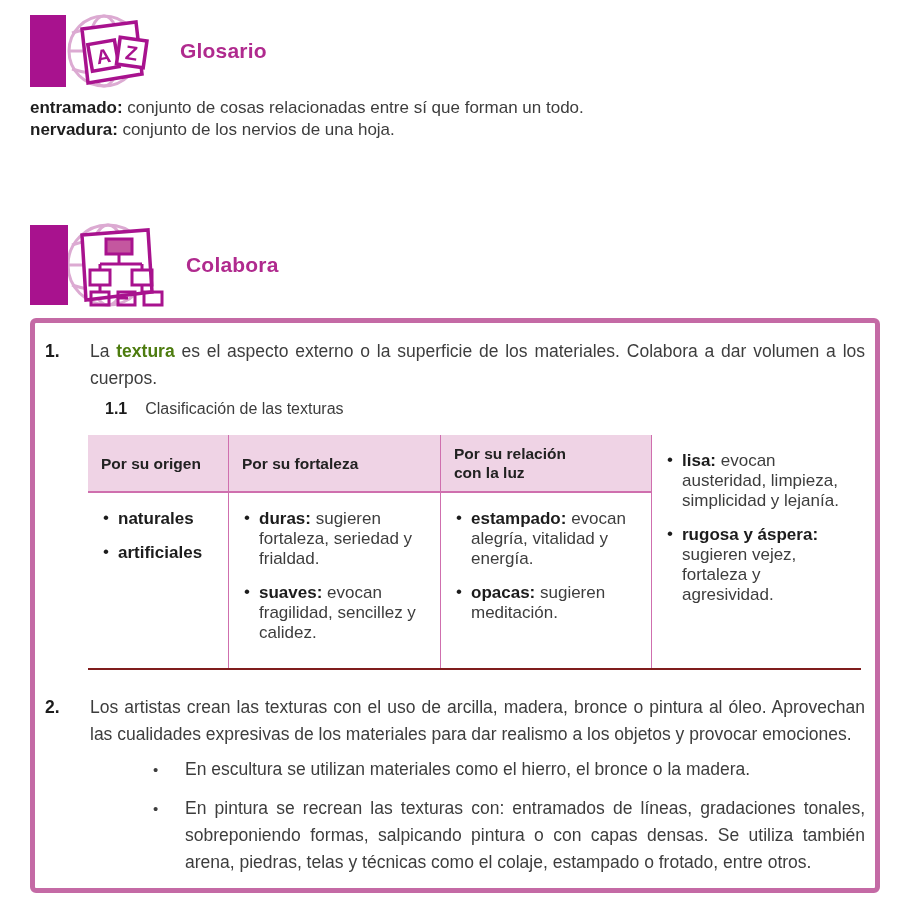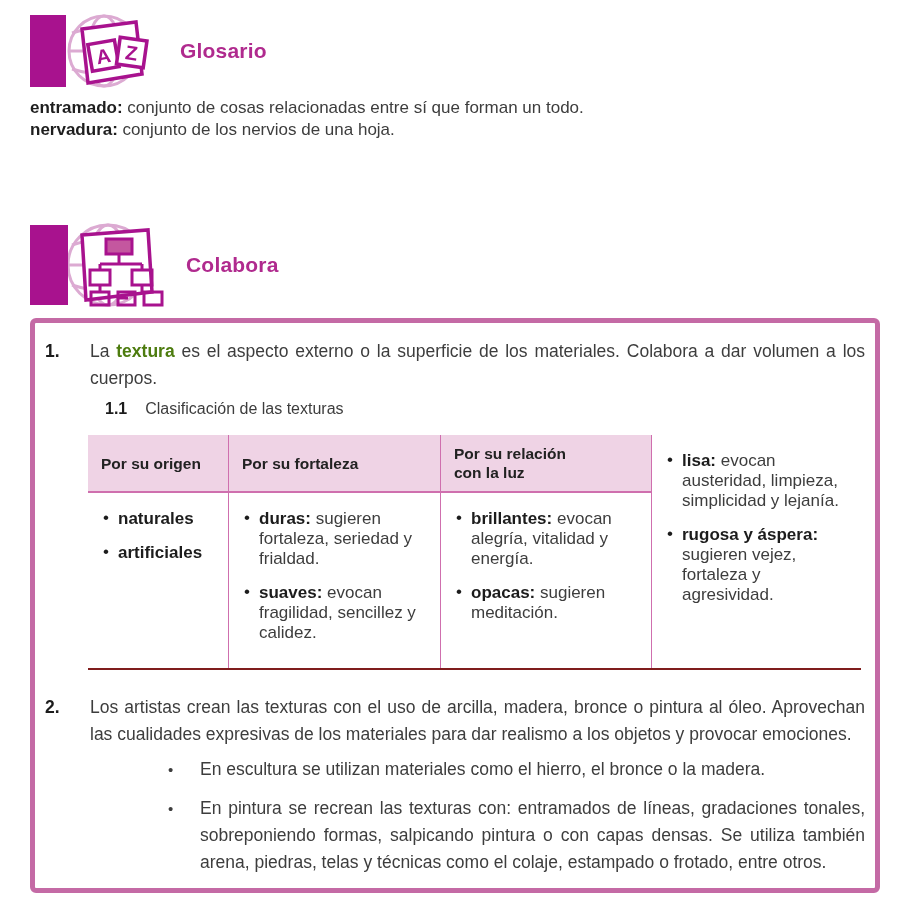--- a/index.html
+++ b/index.html
@@ -40,21 +40,21 @@
     height:58px; background:#efd3e5; display:flex; align-items:center;
     padding:0 8px 0 13px; border-bottom:2px solid #cf6fae;
   }
   .t-head span { font-weight:bold; font-size:15.5px; line-height:19px; color:#222; white-space:pre-line; }
   .t-body { padding:16px 9px 8px 13px; height:175px; font-size:17px; line-height:20px; }
   .t-item { position:relative; padding-left:17px; margin-bottom:14px; }
   .t-item::before { content:"•"; position:absolute; left:2px; top:-1px; color:#1c1c1c; }
   .t-term { font-weight:bold; color:#1c1c1c; }
   
   .b-item { position:relative; padding-left:150px; padding-right:10px;
-            font-size:17.5px; line-height:27px; text-align:justify;margin-left:15px; }
+            font-size:17.5px; line-height:27px; text-align:justify; }
   .b-item::before { content:"•"; position:absolute; left:118px; top:0; color:#3d3d3d; font-size:15px; }
   .b-item-1 { margin-top:8px; }
   .b-item-2 { margin-top:12px; }
 </style>
 </head>
 <body>
 
 <div class="page">
 
   <div class="section-header hdr-glosario">
@@ -146,21 +146,21 @@
           <div class="t-item"><span class="t-term">suaves:</span><span> evocan fragilidad, sencillez y calidez.</span></div>
         </div>
       </div>
 
       <div class="t-col t-col-3">
         <div class="t-head">
             <span>Por su relación
 con la luz</span>
           </div>
         <div class="t-body">
-          <div class="t-item"><span class="t-term">brillantes:</span><span> evocan alegría, vitalidad y energía.</span></div>
+          <div class="t-item"><span class="t-term">estampado:</span><span> evocan alegría, vitalidad y energía.</span></div>
           <div class="t-item"><span class="t-term">opacas:</span><span> sugieren meditación.</span></div>
         </div>
       </div>
 
       <div class="t-col t-col-4">
         <div class="t-body">
           <div class="t-item"><span class="t-term">lisa:</span><span> evocan austeridad, limpieza, simplicidad y lejanía.</span></div>
           <div class="t-item"><span class="t-term">rugosa y áspera:</span><span> sugieren vejez, fortaleza y agresividad.</span></div>
         </div>
       </div>

